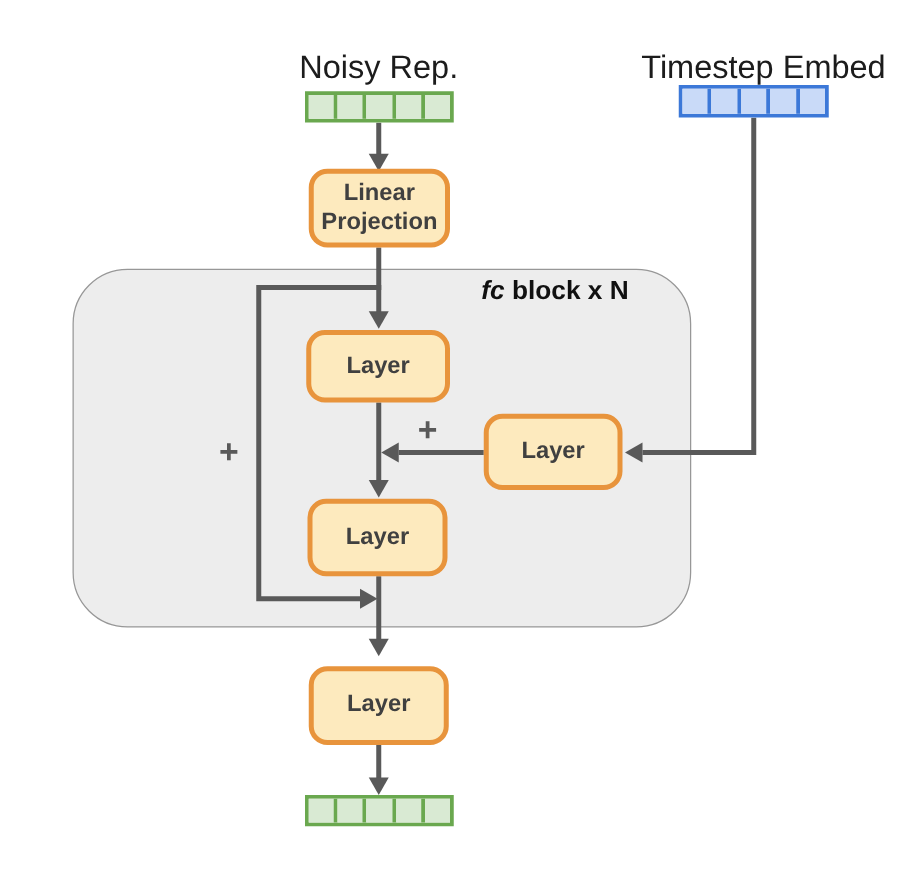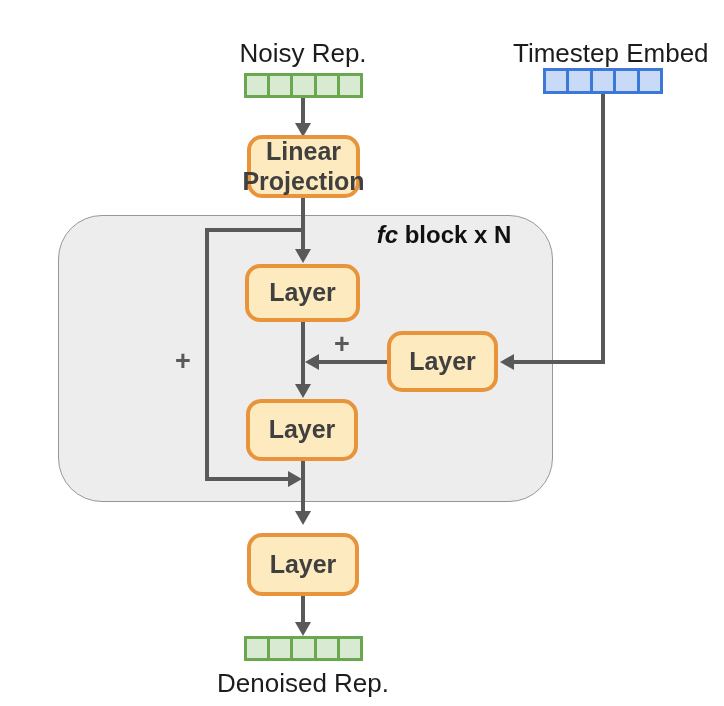--- a/index.html
+++ b/index.html
@@ -40,21 +40,21 @@
     position: absolute;
     display: flex;
     align-items: center;
     justify-content: center;
     text-align: center;
     background: var(--box-fill);
     border: 4px solid var(--box-border);
     border-radius: 15px;
     color: var(--box-text);
     font-weight: bold;
-    font-size: 25px;
+    font-size: 19px;
     line-height: 1.18;
     z-index: 3;
   }
   .node-linproj { left: 247px; top: 135px; width: 113px; height: 63px; }
   .node-layer-top { left: 245px; top: 264px; width: 115px; height: 58px; }
   .node-layer-right { left: 387px; top: 331px; width: 111px; height: 61px; }
   .node-layer-middle { left: 246px; top: 399px; width: 112px; height: 62px; }
   .node-layer-bottom { left: 247px; top: 533px; width: 112px; height: 63px; }
 
   
@@ -81,21 +81,21 @@
     white-space: nowrap;
   }
   .lbl-noisy { left: 213px; top: 38px; width: 180px; }
   .lbl-timestep { left: 513px; top: 38px; width: 180px; }
   .lbl-denoised { left: 213px; top: 668px; width: 180px; }
 
   .fc-title {
     position: absolute;
     left: 364px; top: 221px; width: 160px;
     text-align: center;
-    font-size: 24px;
+    font-size: 21px;
     font-weight: bold;
     color: #111111;
     z-index: 3;
     white-space: nowrap;
   }
   .fc-title .it { font-style: italic; }
 
   .plus {
     position: absolute;
     width: 30px;
@@ -172,15 +172,14 @@
 
   <div class="plus plus-left">+</div>
   <div class="plus plus-mid">+</div>
 
   <div class="node node-linproj">Linear Projection</div>
   <div class="node node-layer-top">Layer</div>
   <div class="node node-layer-right">Layer</div>
   <div class="node node-layer-middle">Layer</div>
   <div class="node node-layer-bottom">Layer</div>
 
-  <div class="lbl lbl-denoised">Denoised Rep.</div>
 
 </div>
 
 </body></html>

